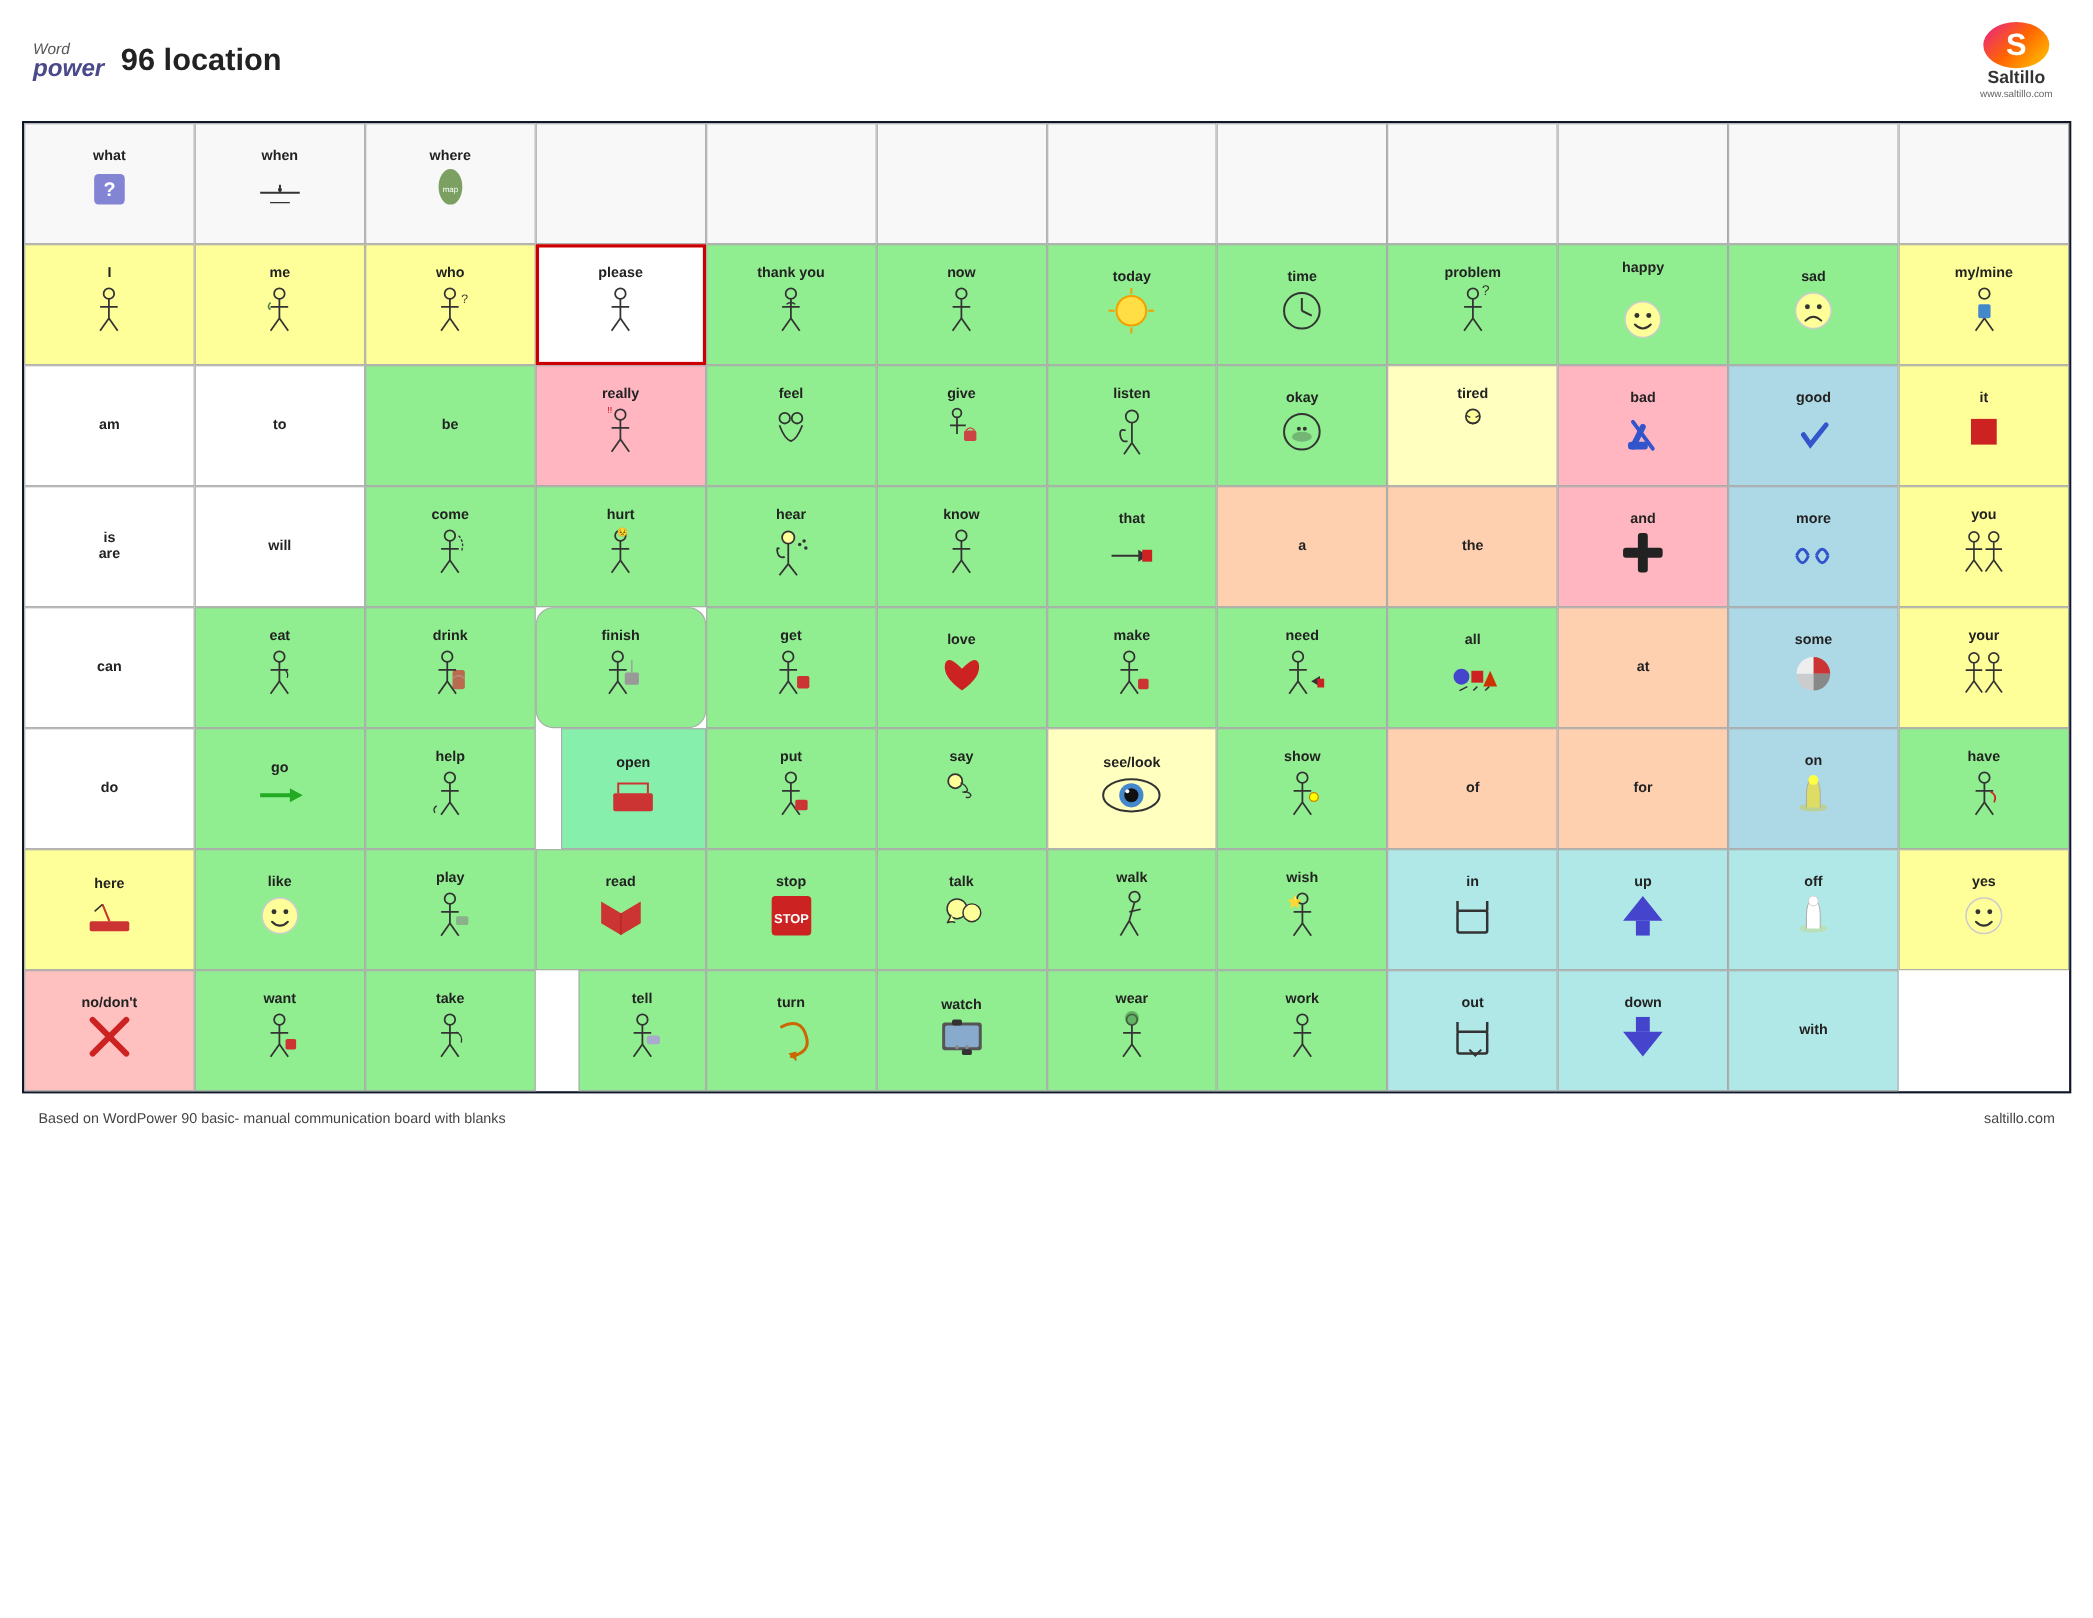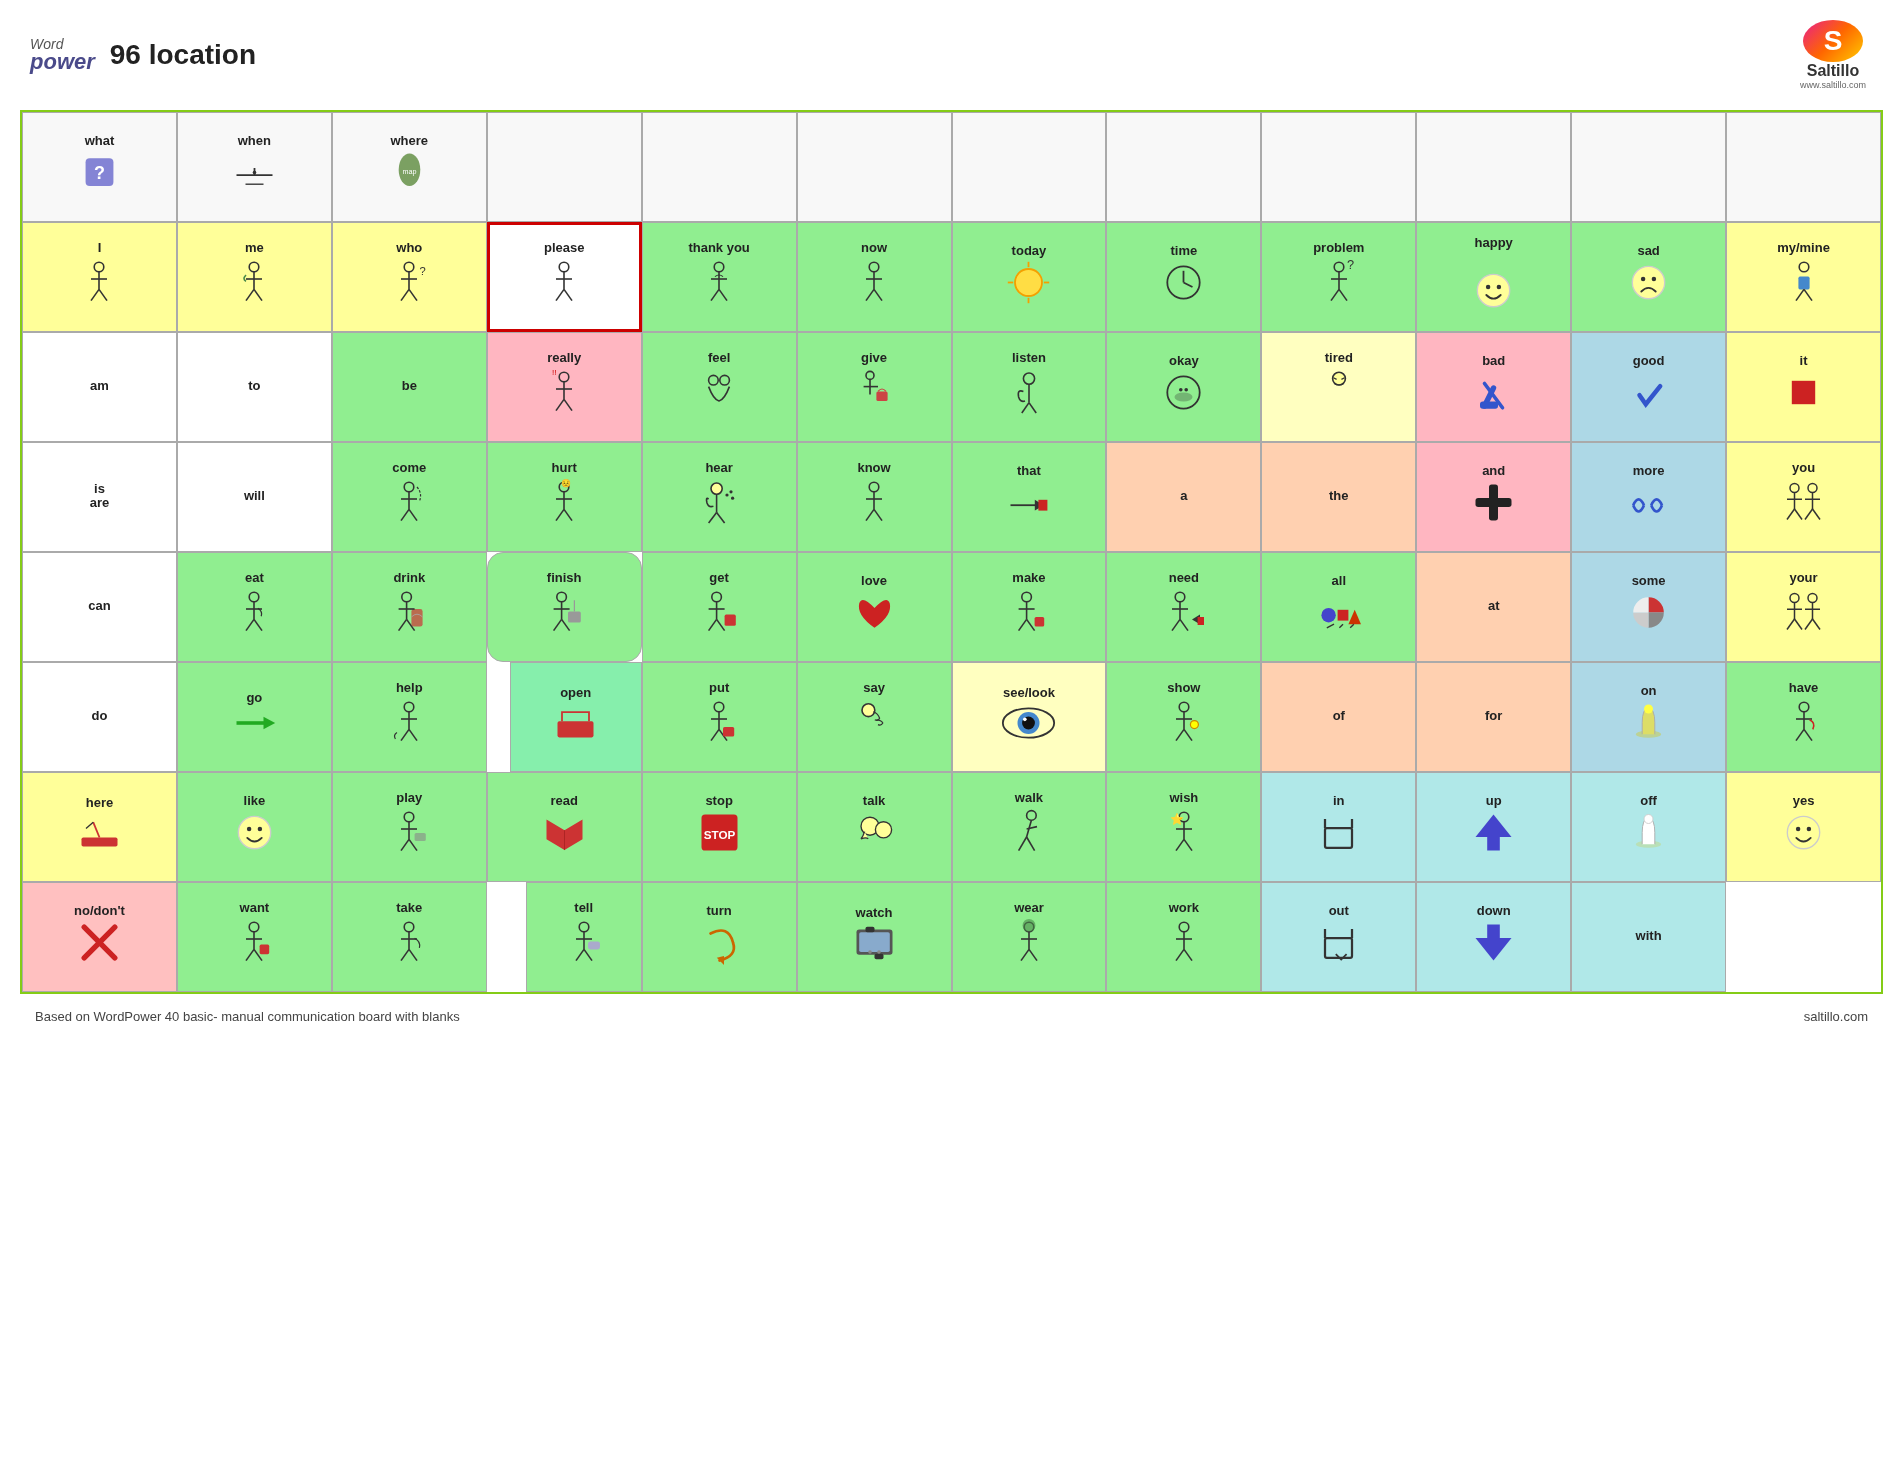--- a/index.html
+++ b/index.html
@@ -66,21 +66,21 @@
       font-size: 16px;
       font-weight: bold;
       color: #333;
     }
     .saltillo-logo .logo-url {
       font-size: 9px;
       color: #666;
     }
 
     .grid-container {
-      border: 2px solid #84cc16;
+      border: 2px solid #0f172a;
       display: inline-block;
       width: 100%;
     }
 
     .grid {
       display: grid;
       grid-template-columns: repeat(12, 1fr);
       border-collapse: collapse;
     }
 
@@ -1017,18 +1017,18 @@
           </svg></div>
       </div>
       <div class="cell c-with">
         <div class="cell-label">with</div>
         <div class="cell-icon"></div>
       </div>
     </div>
 </div>
 
 <div class="footer">
-  <span>Based on WordPower 40 basic- manual communication board with blanks</span>
+  <span>Based on WordPower 90 basic- manual communication board with blanks</span>
   <span>saltillo.com</span>
 </div>
 
 
 
 
 </body></html>

